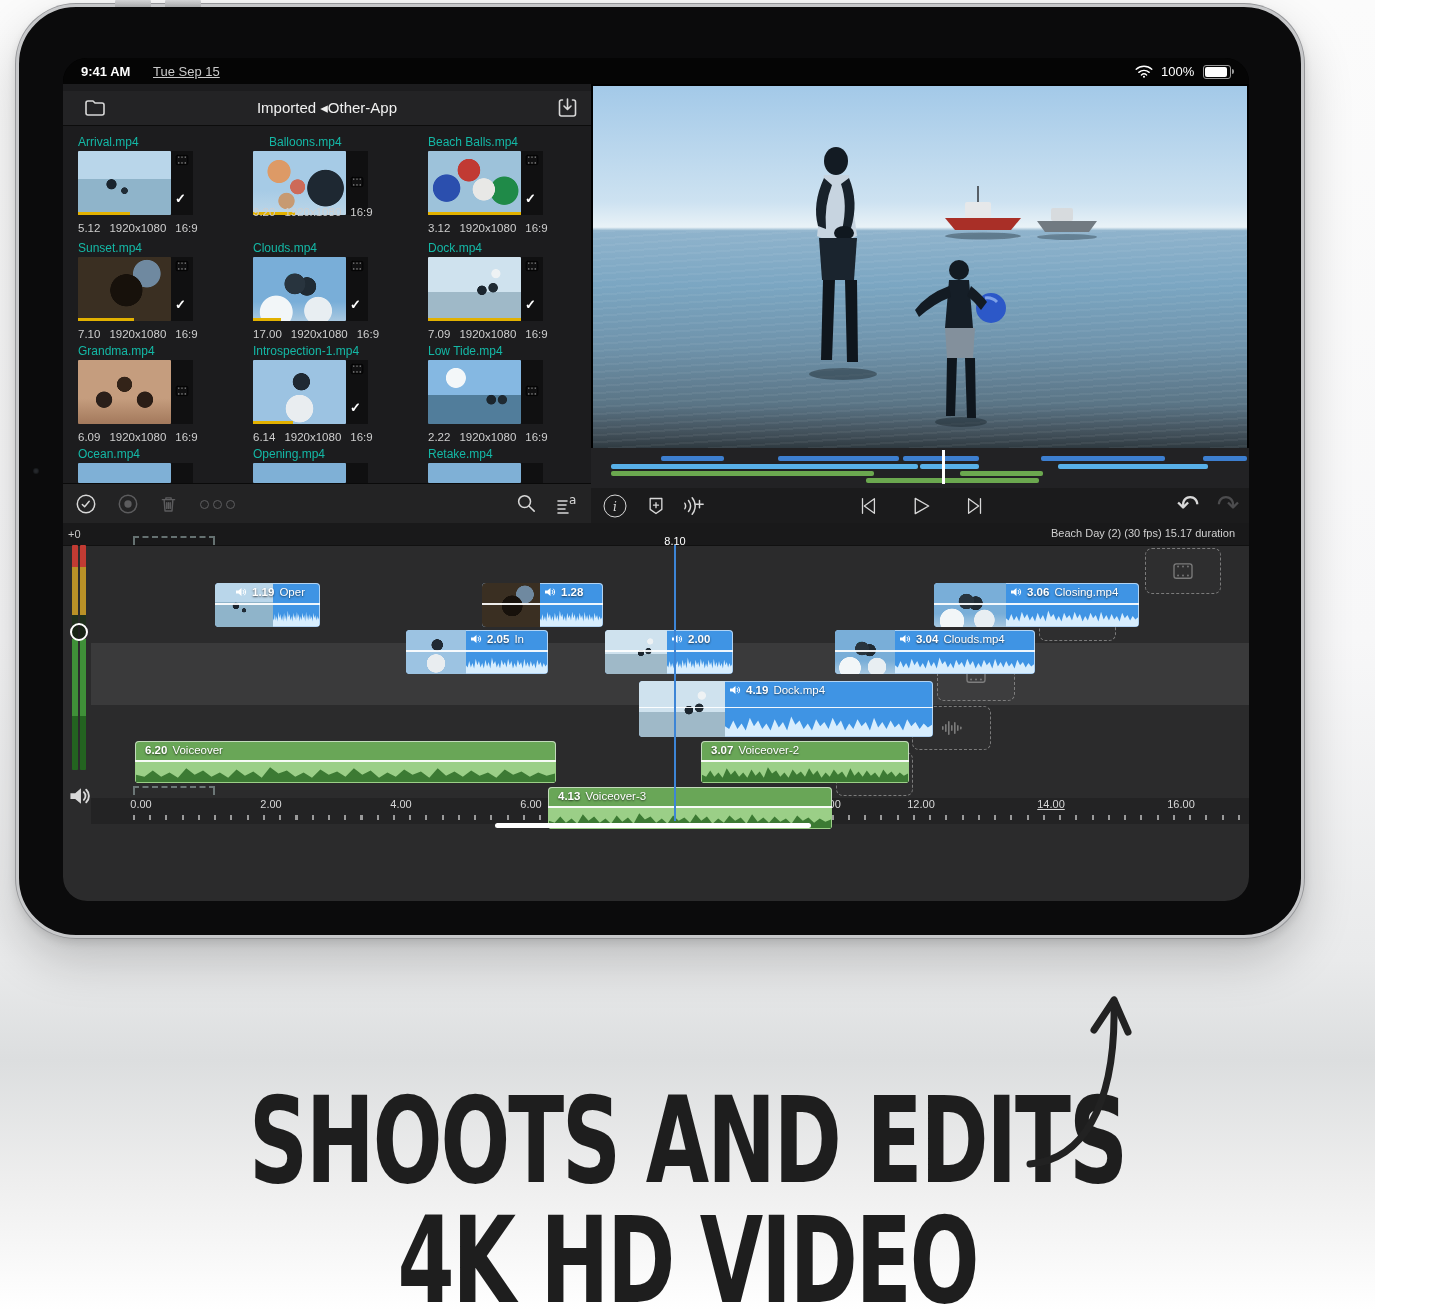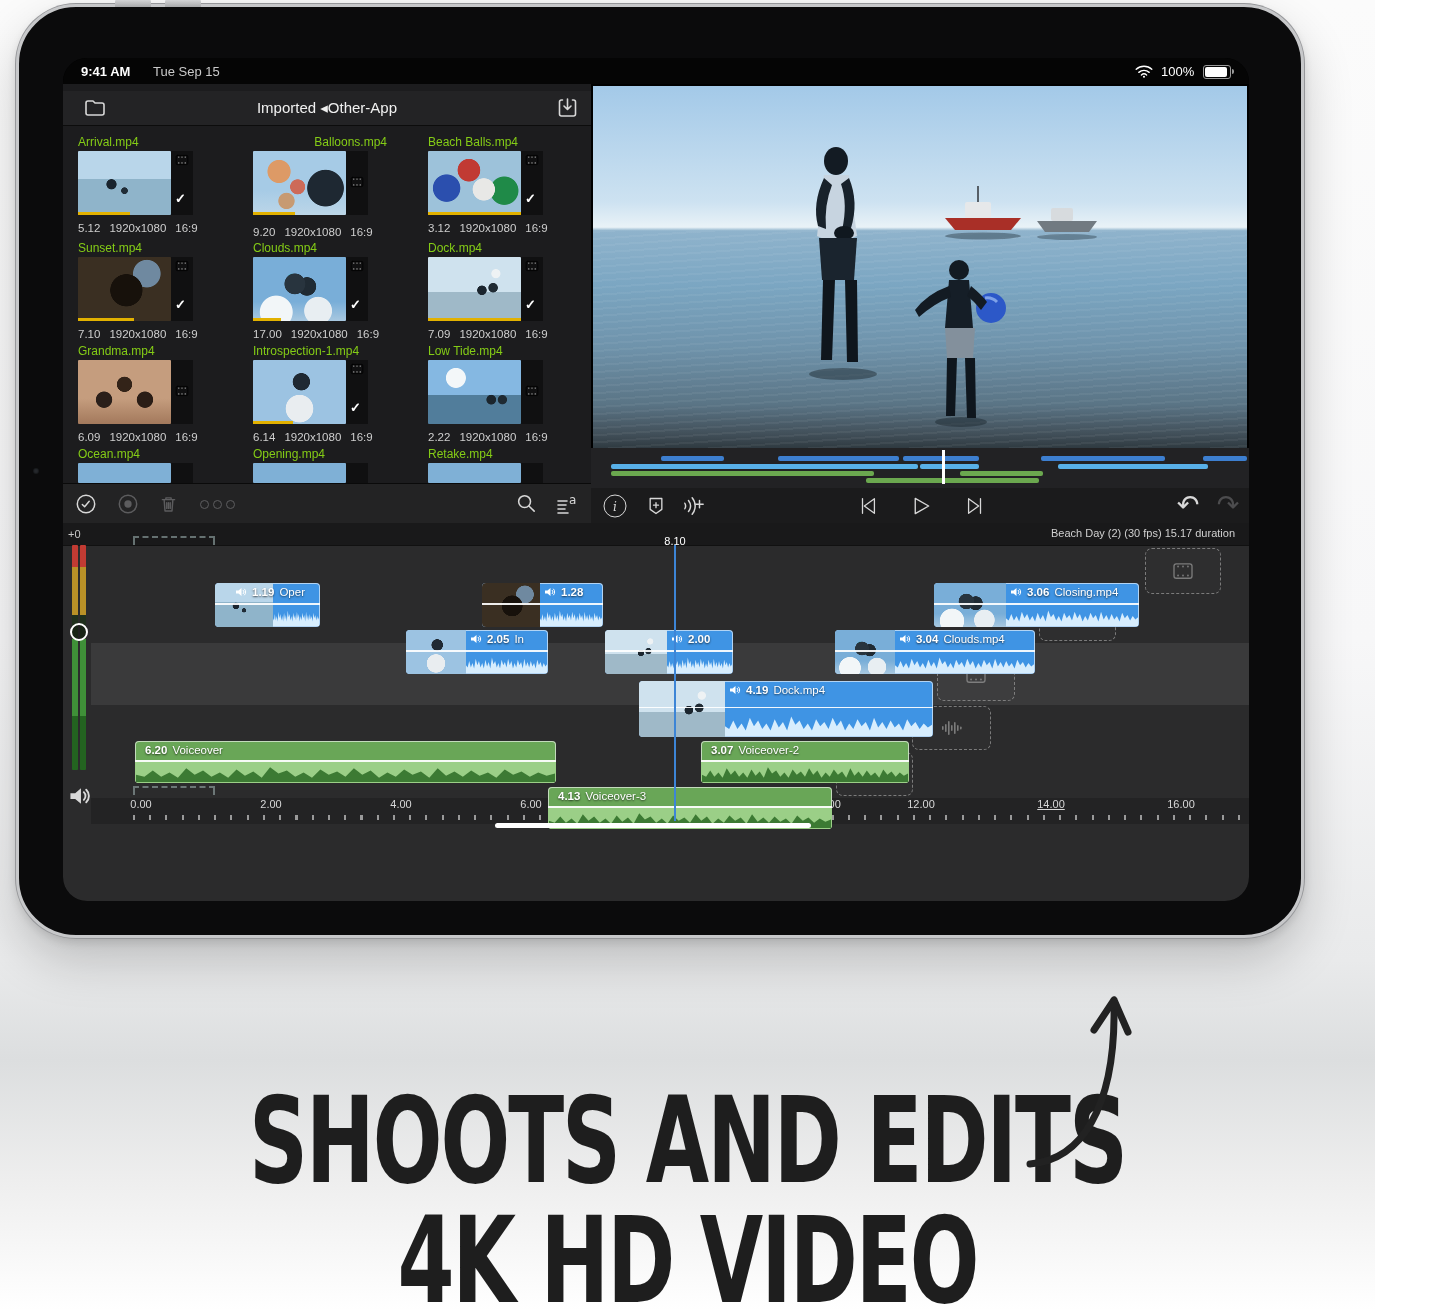--- a/index.html
+++ b/index.html
@@ -12,31 +12,31 @@
   .device{position:absolute;left:16px;top:4px;width:1282px;height:928px;border-radius:60px;
     background:#0b0b0c;border:3px solid #c7c8ca;
     box-shadow:0 0 0 1px #96979a, 0 22px 50px rgba(0,0,0,.20), 0 4px 10px rgba(0,0,0,.12);}
   .side-btn{position:absolute;top:-8px;height:8px;background:linear-gradient(180deg,#d9dadc,#a8a9ab);border-radius:3px 3px 0 0;}
   .camera-dot{position:absolute;left:14px;top:50%;width:6px;height:6px;margin-top:-3px;border-radius:50%;background:#26292d;box-shadow:inset 0 0 2px #000;}
   .screen{position:absolute;left:44px;top:51px;width:1186px;height:843px;border-radius:24px;background:#000;overflow:hidden;}
 
   
   .statusbar{position:absolute;left:0;top:0;width:1186px;height:26px;background:#050505;color:#fff;}
   .st-time{position:absolute;left:18px;top:6px;font-size:13px;font-weight:bold;}
-  .st-date{position:absolute;left:90px;top:6px;font-size:13px;color:#c9c9c9;}
+  .st-date{position:absolute;left:90px;top:6px;font-size:13px;color:#c9c9c9;text-decoration:underline;}
   .st-pct{position:absolute;left:1098px;top:6px;font-size:13px;}
   .batt{position:absolute;left:1140px;top:7px;width:26px;height:12px;border:1px solid #9a9a9a;border-radius:3px;}
   .batt i{position:absolute;left:1px;top:1px;bottom:1px;width:22px;background:#fff;border-radius:2px;}
   .batt em{position:absolute;right:-4px;top:3px;width:2px;height:5px;background:#9a9a9a;border-radius:0 2px 2px 0;}
 
   
   .library{position:absolute;left:0;top:26px;width:528px;height:440px;background:#1c1c1e;border-right:1px solid #000;}
   .lib-head{position:absolute;left:0;top:7px;width:528px;height:34px;background:#232325;border-bottom:1px solid #0c0c0c;}
   .lib-title{position:absolute;left:0;right:0;top:8px;text-align:center;color:#f0f0f0;font-size:15px;}
-  .cellname{position:absolute;width:148px;font-size:12px;color:#84cc16;white-space:nowrap;overflow:hidden;}
+  .cellname{position:absolute;width:148px;font-size:12px;color:#14b8a6;white-space:nowrap;overflow:hidden;}
   .thumb{position:absolute;width:93px;height:64px;border-radius:1px;}
   .rail{position:absolute;width:22px;height:64px;background:#101011;}
   .rail .chk{position:absolute;left:4px;top:40px;color:#fff;font-size:13px;font-weight:bold;}
   .prog{position:absolute;height:3px;background:#e2b100;bottom:0;}
   .cellinfo{position:absolute;font-size:11.5px;color:#cfcfcf;white-space:nowrap;}
   .cellinfo b{font-weight:normal;margin-right:9px;}
   .lib-foot{position:absolute;left:0;top:425px;width:528px;height:40px;background:#232324;border-top:1px solid #0a0a0a;}
   .dots3{position:absolute;display:flex;gap:4px;}
   .dots3 i{width:7px;height:7px;border:1.5px solid #5d5d5f;border-radius:50%;}
 
@@ -183,30 +183,30 @@
       <div class="rail" style="left:108px;top:93px;">
         <svg class="ic abs" style="left:4px;top:3px;width:14px;height:12px;fill:#cfcfcf;stroke:none;" viewBox="0 0 24 20">
             <use href="#film"></use>
           </svg>
         <span class="chk">✓</span>
       </div>
       <div class="cellinfo abs" style="left:15px;top:164px;">
         <b>5.12</b><b>1920x1080</b><b>16:9</b>
       </div>
 
-      <div class="cellname abs" style="left:176px;top:77px;text-align:right;">Balloons.mp4</div>
+      <div class="cellname abs" style="left:206px;top:77px;">Balloons.mp4</div>
       <div class="thumb t-balloons" style="left:190px;top:93px;">
           <div class="prog" style="left:0;width:42px;"></div>
         </div>
       <div class="rail" style="left:283px;top:93px;">
         <svg class="ic abs" style="left:4px;top:25px;width:14px;height:12px;fill:#cfcfcf;stroke:none;" viewBox="0 0 24 20">
             <use href="#film"></use>
           </svg>
       </div>
-      <div class="cellinfo abs" style="left:190px;top:168px;">
+      <div class="cellinfo abs" style="left:190px;top:148px;">
         <b>9.20</b><b>1920x1080</b><b>16:9</b>
       </div>
 
       <div class="cellname abs" style="left:365px;top:77px;">Beach Balls.mp4</div>
       <div class="thumb t-beachballs" style="left:365px;top:93px;">
           <div class="prog" style="left:0;width:93px;"></div>
         </div>
       <div class="rail" style="left:458px;top:93px;">
         <svg class="ic abs" style="left:4px;top:3px;width:14px;height:12px;fill:#cfcfcf;stroke:none;" viewBox="0 0 24 20">
             <use href="#film"></use>

